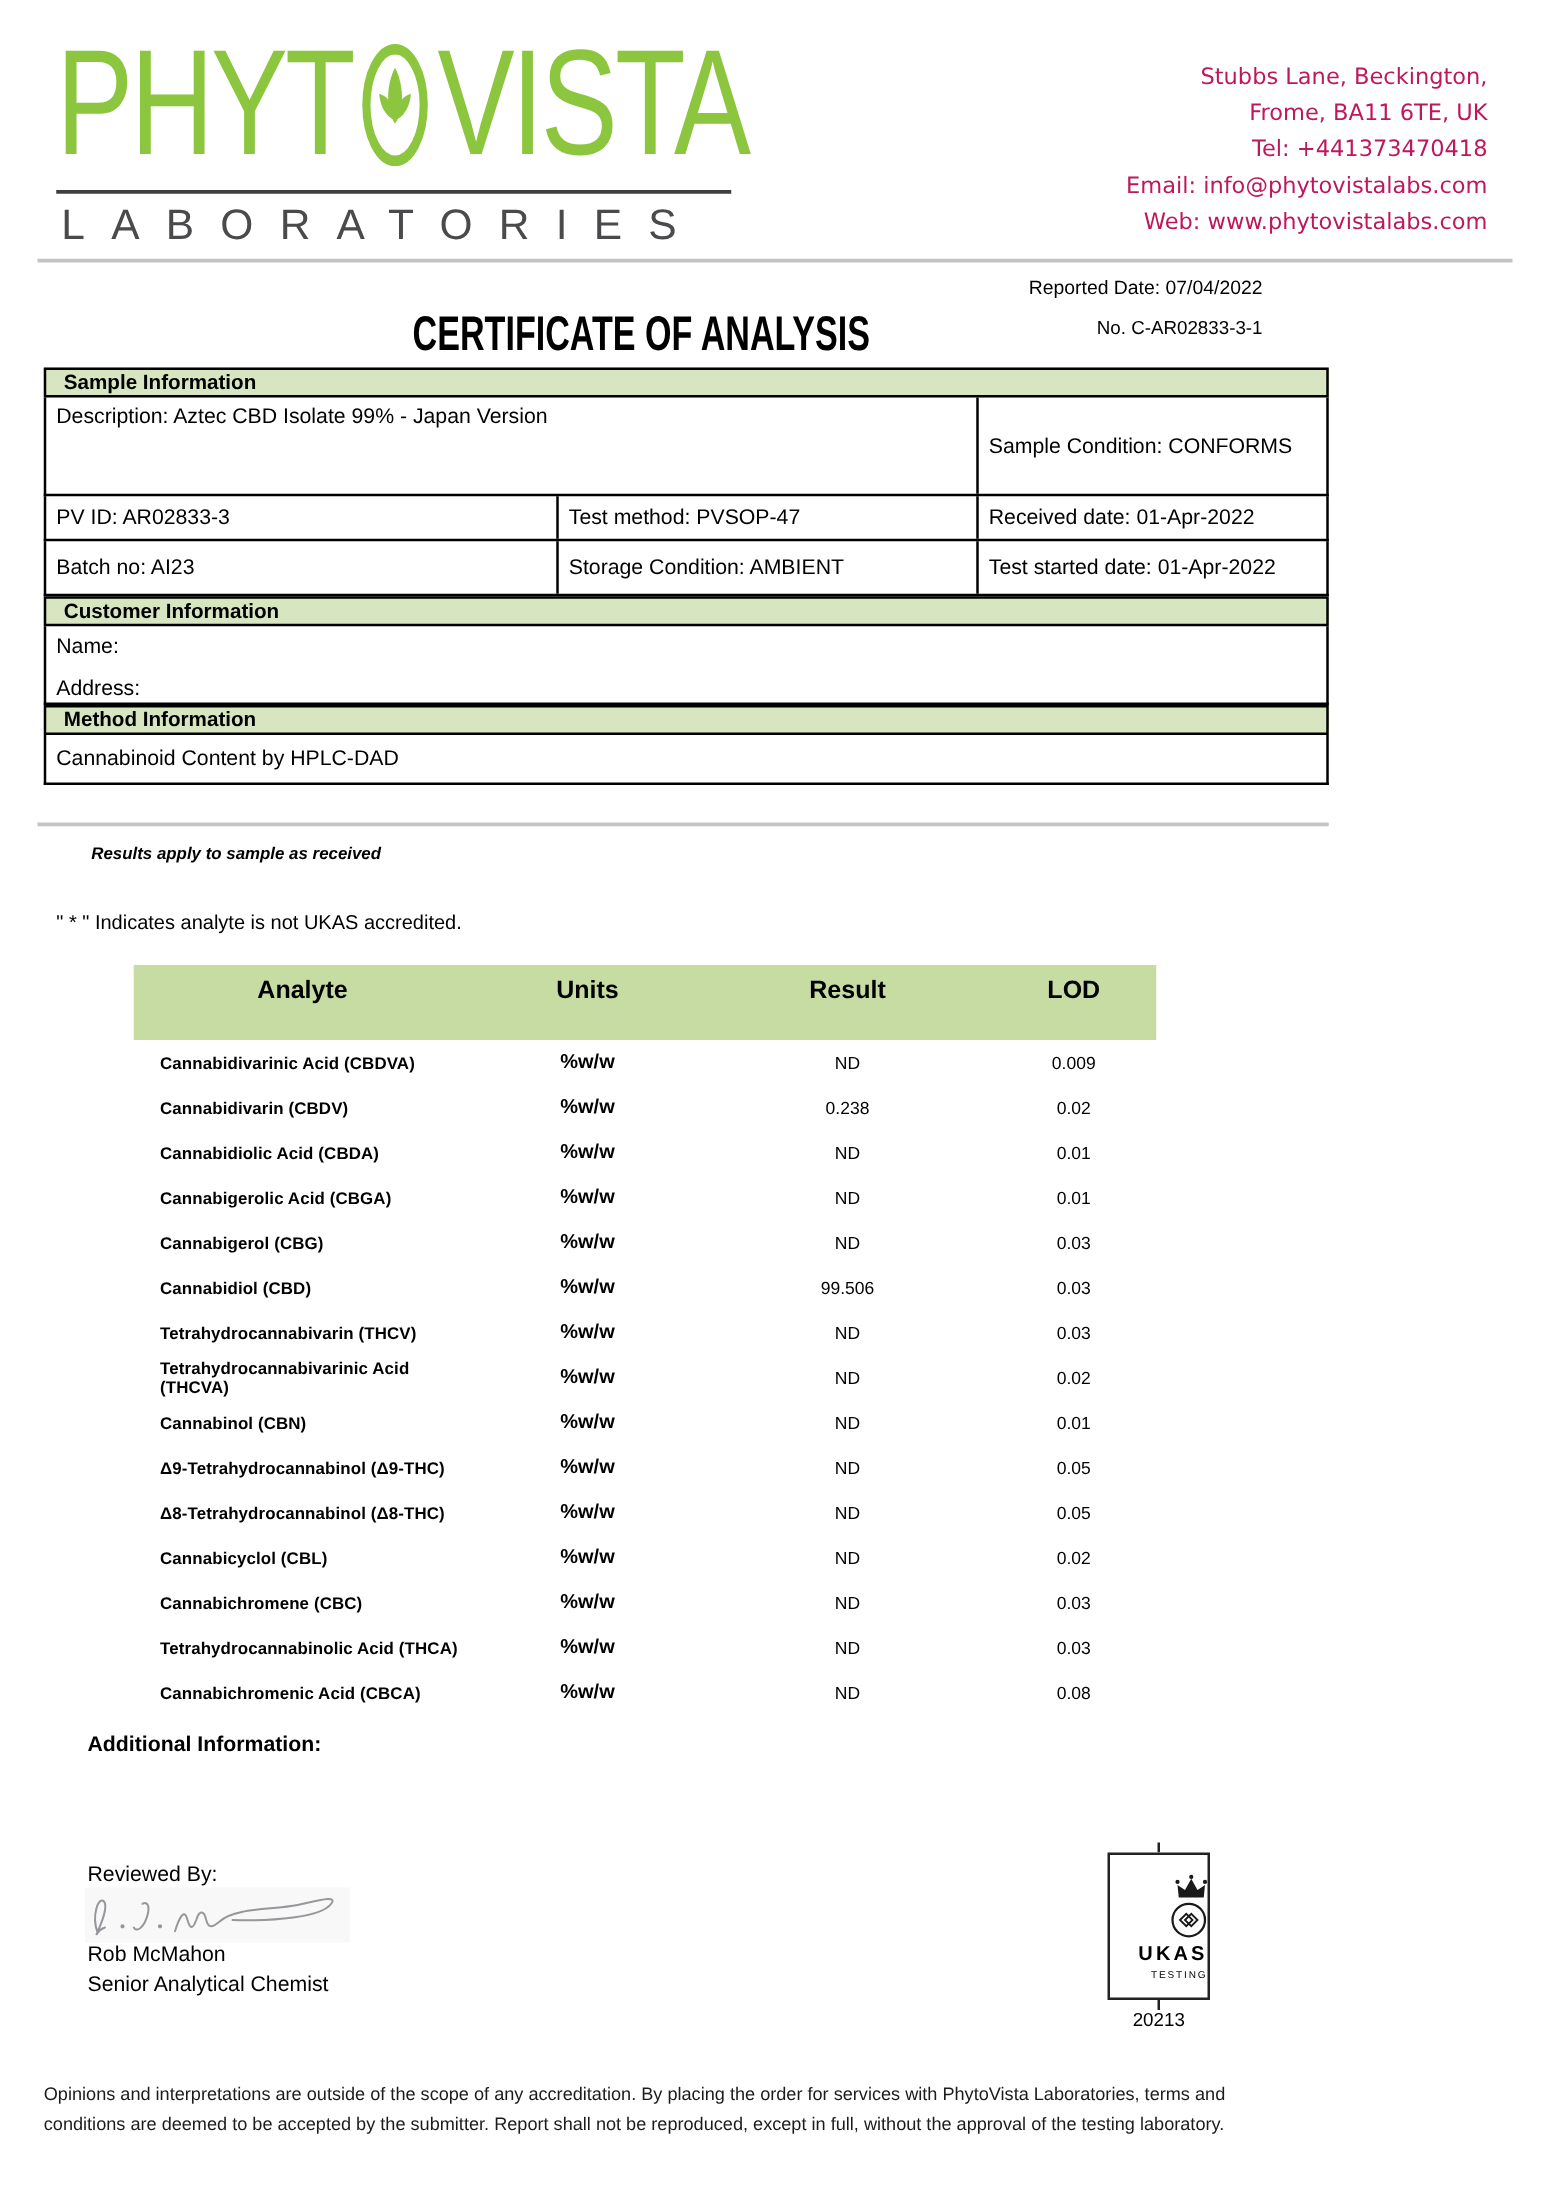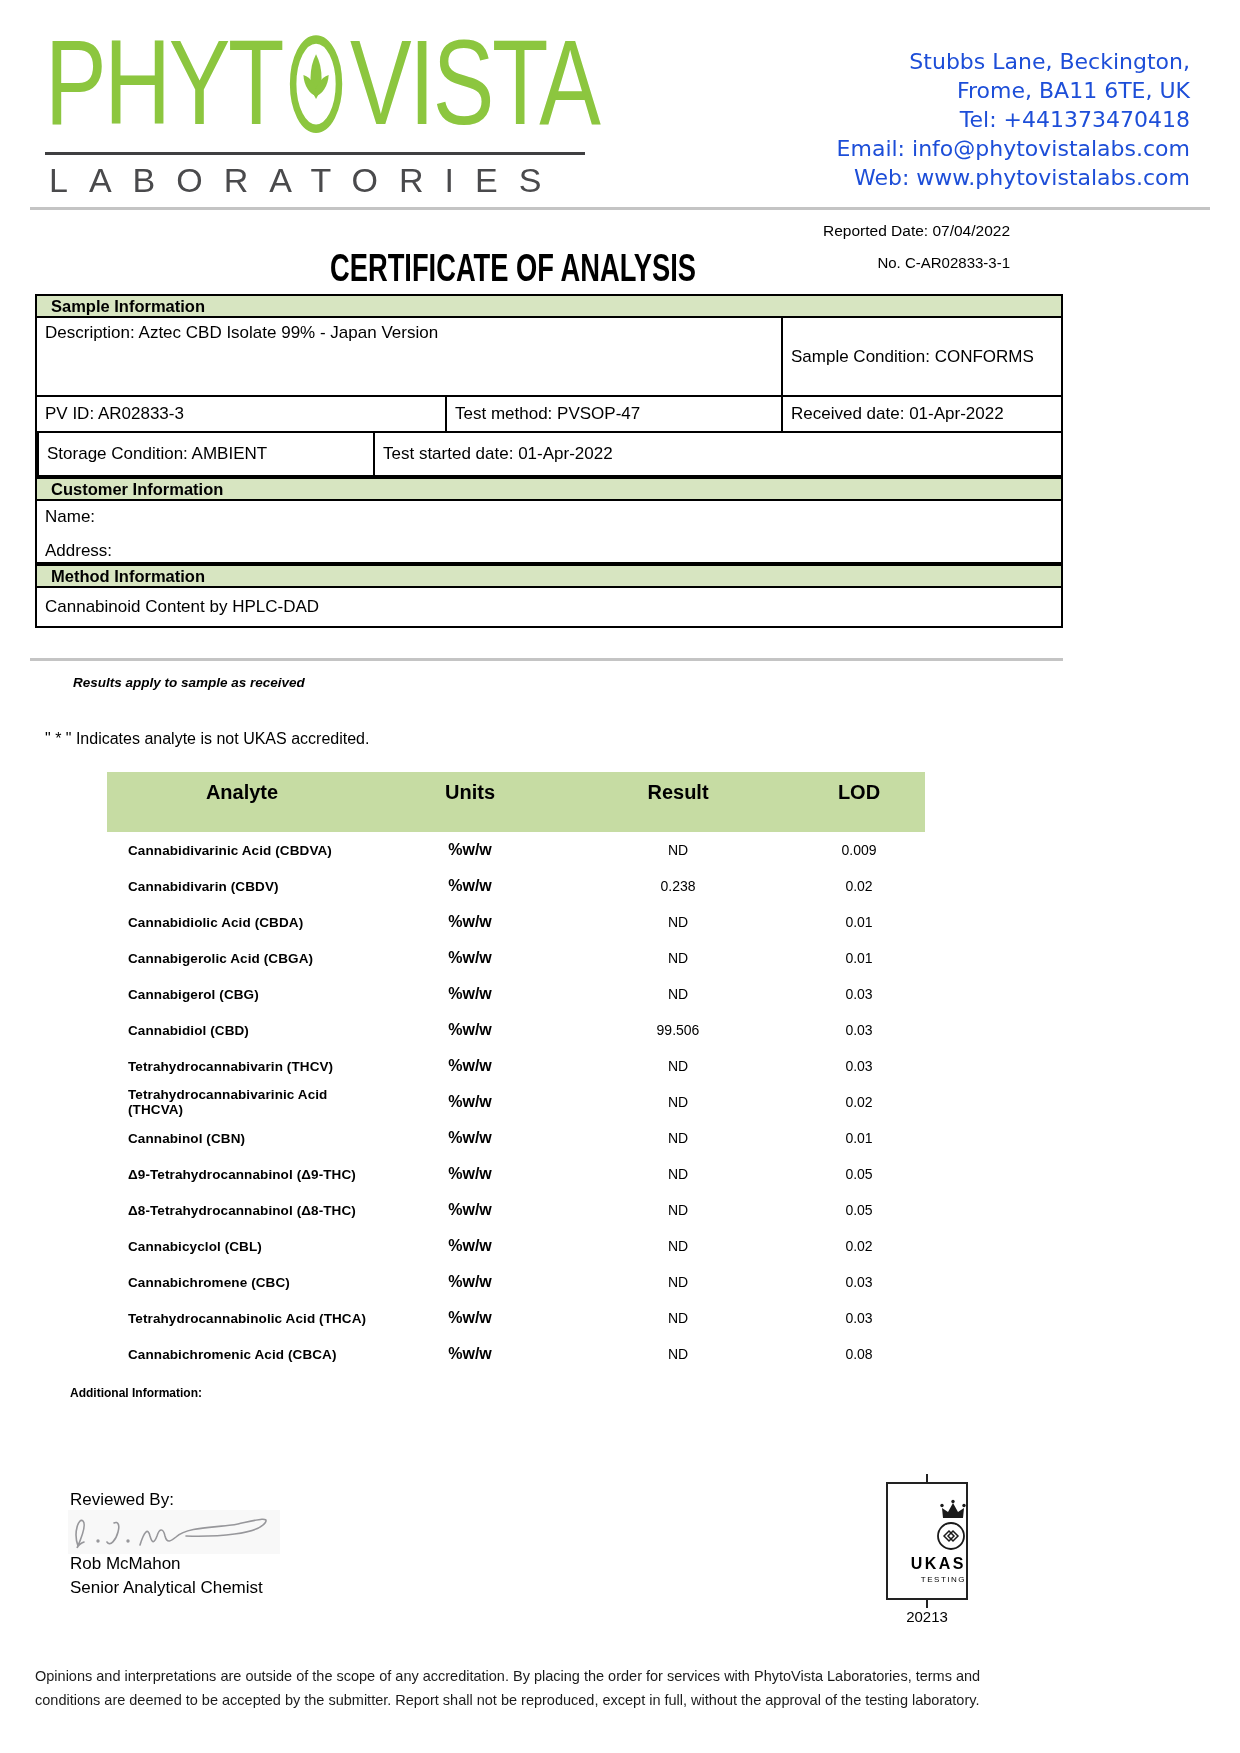--- a/index.html
+++ b/index.html
@@ -16,21 +16,21 @@
 
   
   .logo-main{position:absolute;left:45px;top:28px;display:flex;align-items:center;
     font-size:120px;line-height:108px;font-weight:400;color:var(--logo-green);
     letter-spacing:-3px;white-space:nowrap;transform:scaleX(0.77);transform-origin:0 0;}
   .logo-leaf{width:82px;height:102px;margin:4px 3px 0 3px;flex:0 0 auto;}
   .logo-rule{position:absolute;left:45px;top:152px;width:540px;height:3px;background:#3f3f41;}
   .logo-sub{position:absolute;left:49px;top:161px;font-size:34px;letter-spacing:21px;
     color:#4a4a4c;font-weight:400;white-space:nowrap;}
   .contact{position:absolute;top:47px;right:50px;text-align:right;
-    font-family:"DejaVu Sans",sans-serif;font-size:22px;line-height:29px;color:#1d4ed8;}
+    font-family:"DejaVu Sans",sans-serif;font-size:18px;line-height:29px;color:#be185d;}
 
   .divider{position:absolute;height:3px;background:var(--divider-gray);}
   .divider-1{left:30px;top:207px;width:1180px;}
   .divider-2{left:30px;top:658px;width:1033px;}
 
   
   .reported-date{position:absolute;top:222px;right:230px;font-size:15.5px;}
   .coa-title{position:absolute;left:330px;top:246px;font-size:39px;font-weight:bold;
     white-space:nowrap;transform:scaleX(0.70);transform-origin:0 0;}
   .report-no{position:absolute;top:254px;right:230px;font-size:15px;}
@@ -66,21 +66,21 @@
   .res-head div{padding-top:9px;text-align:center;font-weight:bold;font-size:20px;}
   .res-row{display:grid;grid-template-columns:270px 186px 230px 132px;height:36px;
     align-items:center;}
   .res-row .analyte{text-align:left;padding-left:21px;font-weight:bold;font-size:13.5px;
     letter-spacing:0.1px;}
   .res-row .units{text-align:center;font-weight:bold;font-size:16px;}
   .res-row .result{text-align:center;font-size:14px;}
   .res-row .lod{text-align:center;font-size:14px;}
 
   
-  .additional{position:absolute;left:70px;top:1386px;font-size:12px;font-weight:bold;}
+  .additional{position:absolute;left:70px;top:1386px;font-size:17px;font-weight:bold;}
   .reviewed-by{position:absolute;left:70px;top:1490px;font-size:17px;}
   .sig-svg{position:absolute;left:68px;top:1510px;background:#f8f8f8;}
   .sig-name{position:absolute;left:70px;top:1554px;font-size:17px;}
   .sig-role{position:absolute;left:70px;top:1578px;font-size:17px;}
 
   .ukas-box{position:absolute;left:886px;top:1482px;width:82px;height:118px;
     border:2px solid #222;display:flex;flex-direction:column;align-items:flex-end;
     justify-content:center;gap:2px;background:#fff;}
   .ukas-name{font-size:16px;font-weight:bold;letter-spacing:2.5px;margin-top:2px;}
   .ukas-type{font-size:8px;letter-spacing:1.5px;}
@@ -129,20 +129,21 @@
     <div class="row-desc">
       <div class="cell-desc">Description: Aztec CBD Isolate 99% - Japan Version</div>
       <div class="cell-cond">Sample Condition: CONFORMS</div>
     </div>
     <div class="row-3 h36">
       <div class="c c1">PV ID: AR02833-3</div>
       <div class="c c2">Test method: PVSOP-47</div>
       <div class="c c3">Received date: 01-Apr-2022</div>
     </div>
     <div class="row-3 h44">
+      <div class="c c1">Batch no: AI23</div>
       <div class="c c2">Storage Condition: AMBIENT</div>
       <div class="c c3">Test started date: 01-Apr-2022</div>
     </div>
     <div class="sec-bar">Customer Information</div>
     <div class="box-cust">
       <div>Name:</div>
       <div class="addr">Address:</div>
     </div>
     <div class="sec-bar">Method Information</div>
     <div class="box-method">Cannabinoid Content by HPLC-DAD</div>

